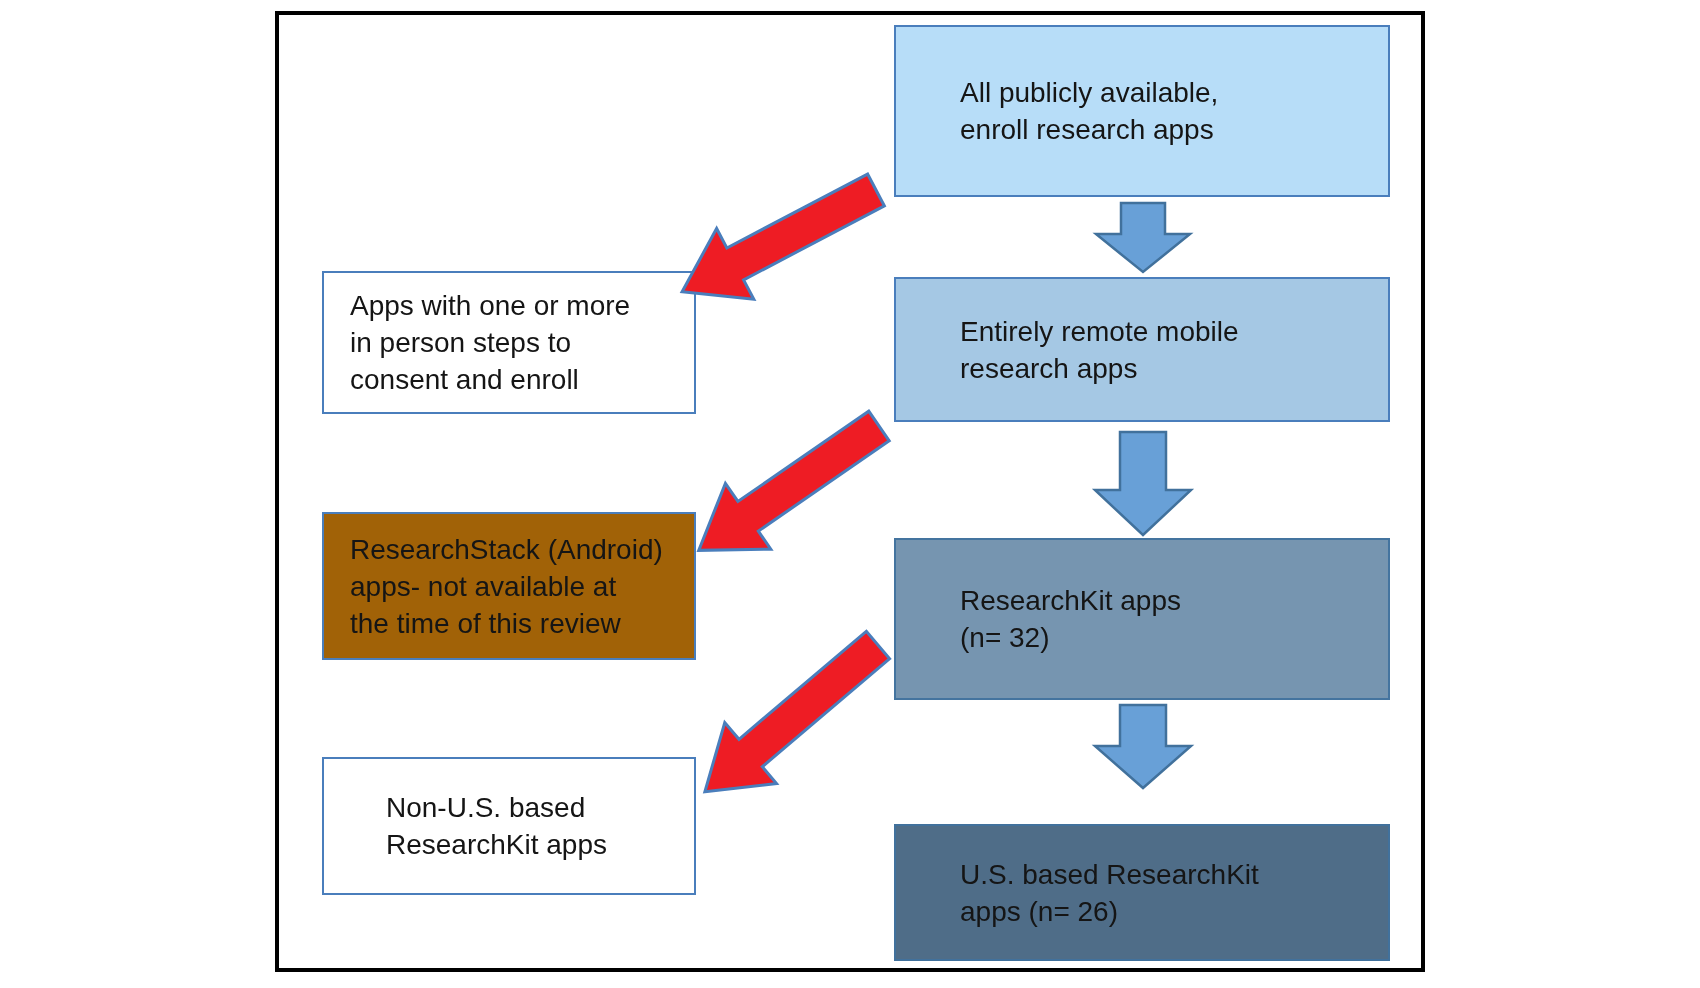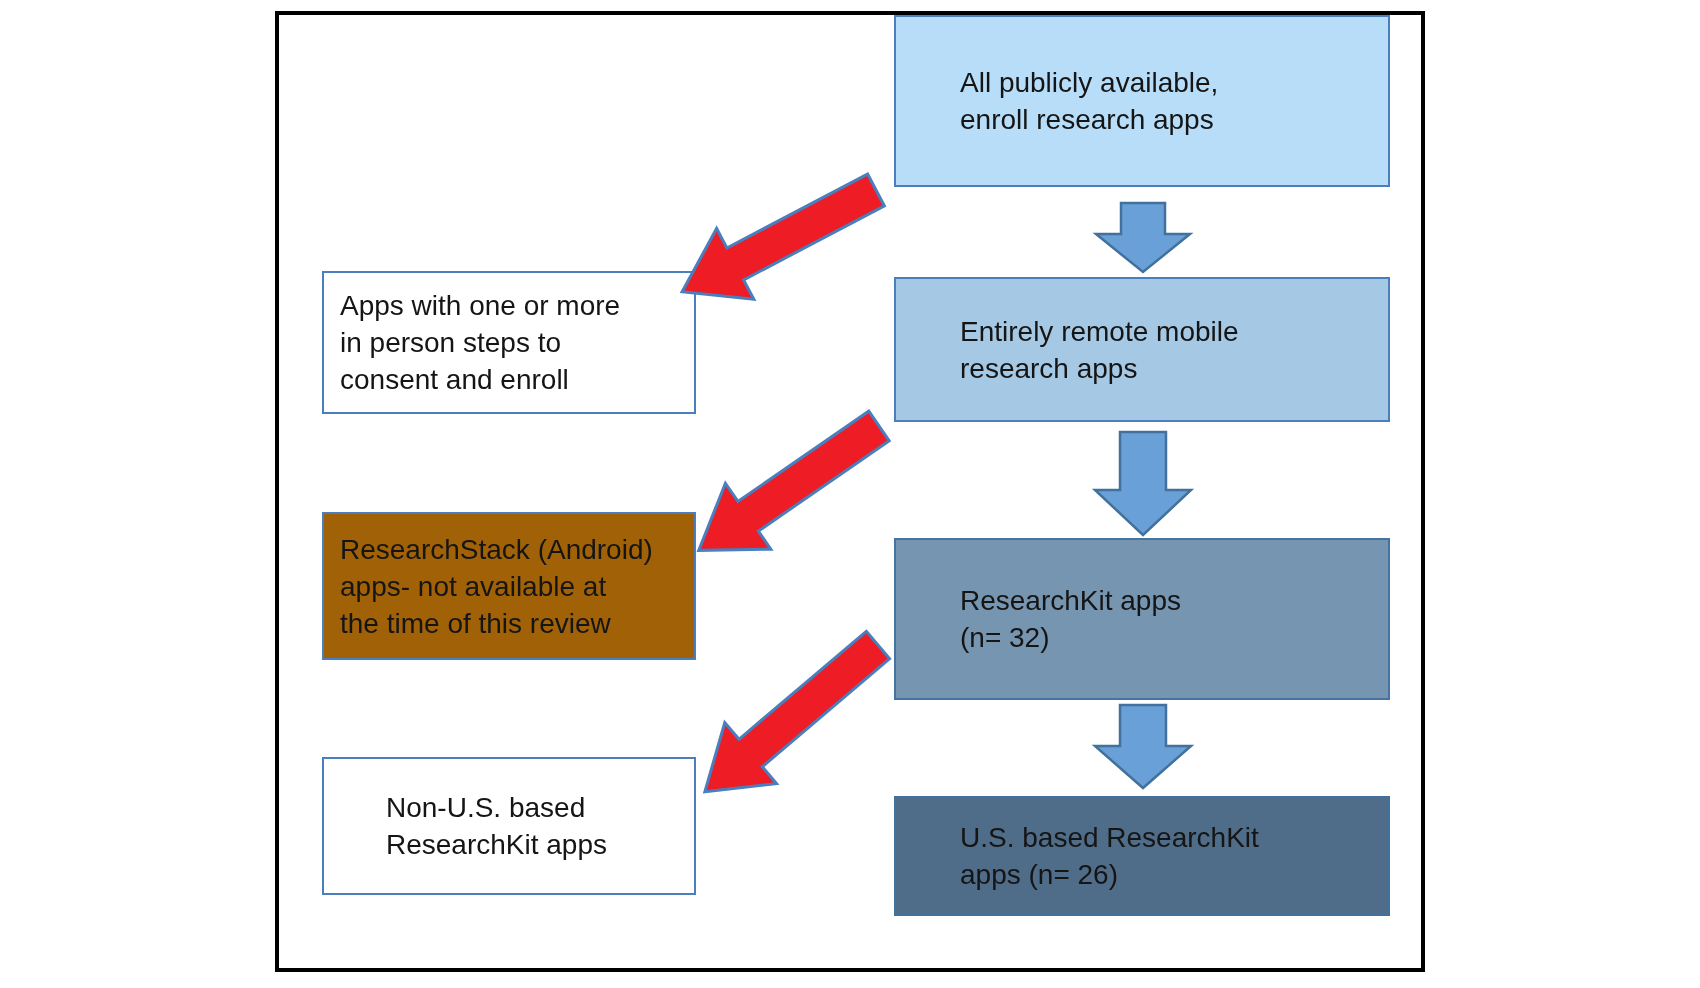--- a/index.html
+++ b/index.html
@@ -23,25 +23,25 @@
     border:2px solid;
     display:flex;
     align-items:center;
     font-size:28px;
     line-height:37px;
     color:#151515;
   }
   .box .lines{display:block;}
   .box .lines span{display:block;white-space:nowrap;}
   .rbox{left:894px;width:496px;padding-left:64px;}
-  .lbox{left:322px;width:374px;padding-left:16px;background:#ffffff;}
-  .b1{top:15px;height:172px;}
+  .lbox{left:322px;width:374px;padding-left:26px;background:#ffffff;}
+  .b1{top:25px;height:172px;}
   .b2{top:277px;height:145px;}
   .b3{top:538px;height:162px;}
-  .b4{top:796px;height:120px;align-items:center;}
+  .b4{top:824px;height:137px;align-items:center;}
   .l1{top:271px;height:143px;}
   .l2{top:512px;height:148px;}
   .l3{top:757px;height:138px;padding-left:62px;}
   svg.overlay{
     position:absolute;left:0;top:0;width:1700px;height:988px;
     pointer-events:none;
   }
 </style>
 </head>
 <body>

